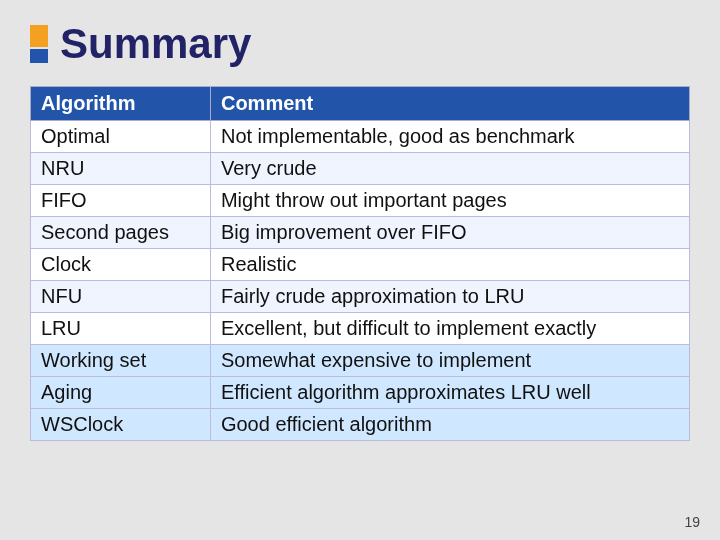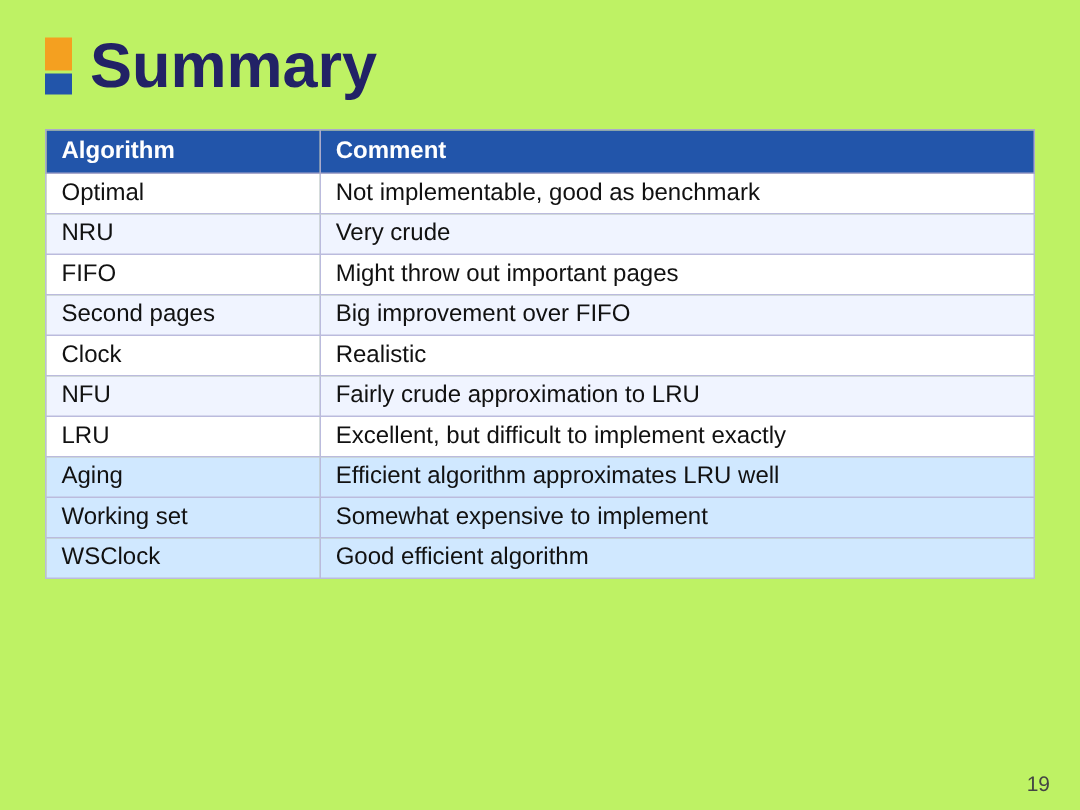--- a/index.html
+++ b/index.html
@@ -9,21 +9,21 @@
       height: 540px;
       background: #ffffff;
       font-family: Arial, sans-serif;
       overflow: hidden;
       position: relative;
     }
 
     .slide-container {
       width: 720px;
       height: 540px;
-      background: #bef264;
+      background: #e5e5e5;
       padding: 20px 30px;
       position: relative;
     }
 
     .header-area {
       display: flex;
       align-items: center;
       margin-bottom: 18px;
     }
 
@@ -53,21 +53,21 @@
       font-family: Arial, sans-serif;
     }
 
     .table-wrapper {
       width: 100%;
     }
 
     table {
       width: 100%;
       border-collapse: collapse;
-      font-size: 16px;
+      font-size: 20px;
     }
 
     thead tr th {
       background: #2255aa;
       color: #ffffff;
       font-weight: bold;
       padding: 5px 10px;
       text-align: left;
       border: 1px solid #aaaacc;
     }
@@ -140,26 +140,26 @@
           </tr>
           <tr>
             <td>NFU</td>
             <td>Fairly crude approximation to LRU</td>
           </tr>
           <tr>
             <td>LRU</td>
             <td>Excellent, but difficult to implement exactly</td>
           </tr>
           <tr class="highlight">
+            <td>Working set</td>
+            <td>Somewhat expensive to implement</td>
+          </tr>
+          <tr class="highlight">
             <td>Aging</td>
             <td>Efficient algorithm approximates LRU well</td>
-          </tr>
-          <tr class="highlight">
-            <td>Working set</td>
-            <td>Somewhat expensive to implement</td>
           </tr>
           <tr class="highlight">
             <td>WSClock</td>
             <td>Good efficient algorithm</td>
           </tr>
         </tbody>
     </table>
   </div>
 
   <div class="page-number">19</div>

